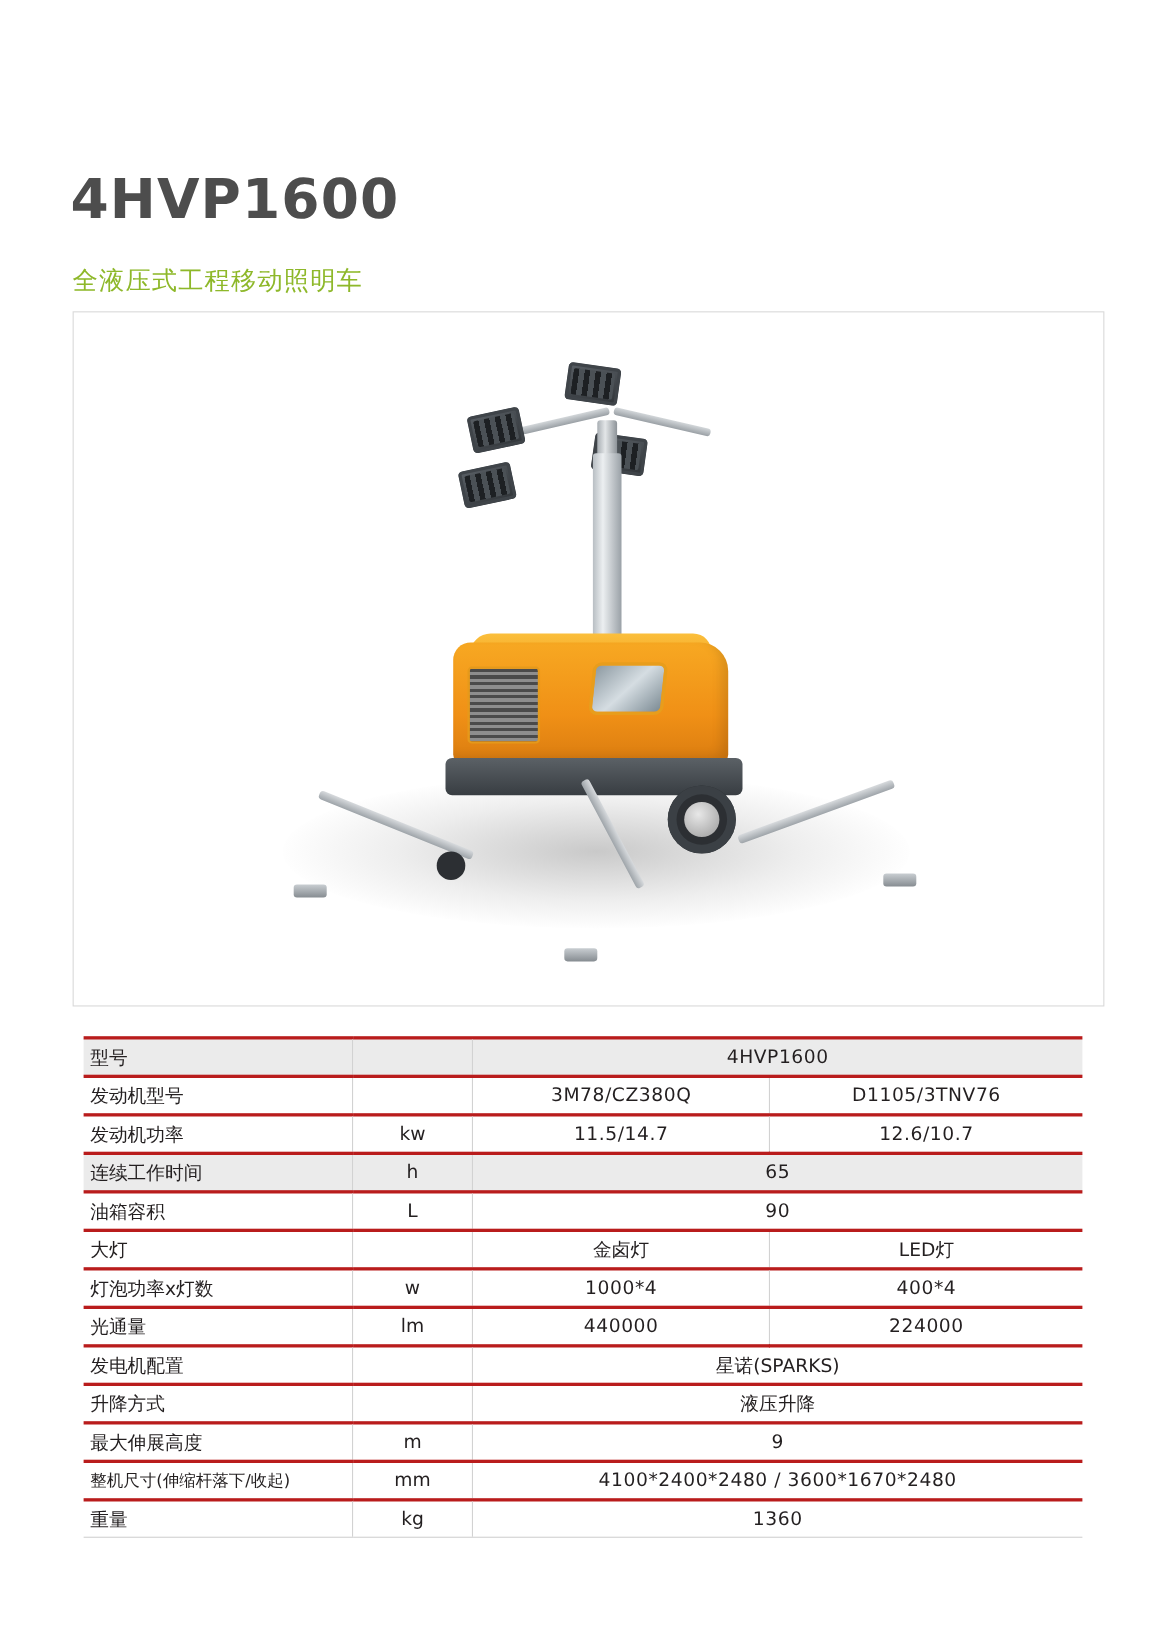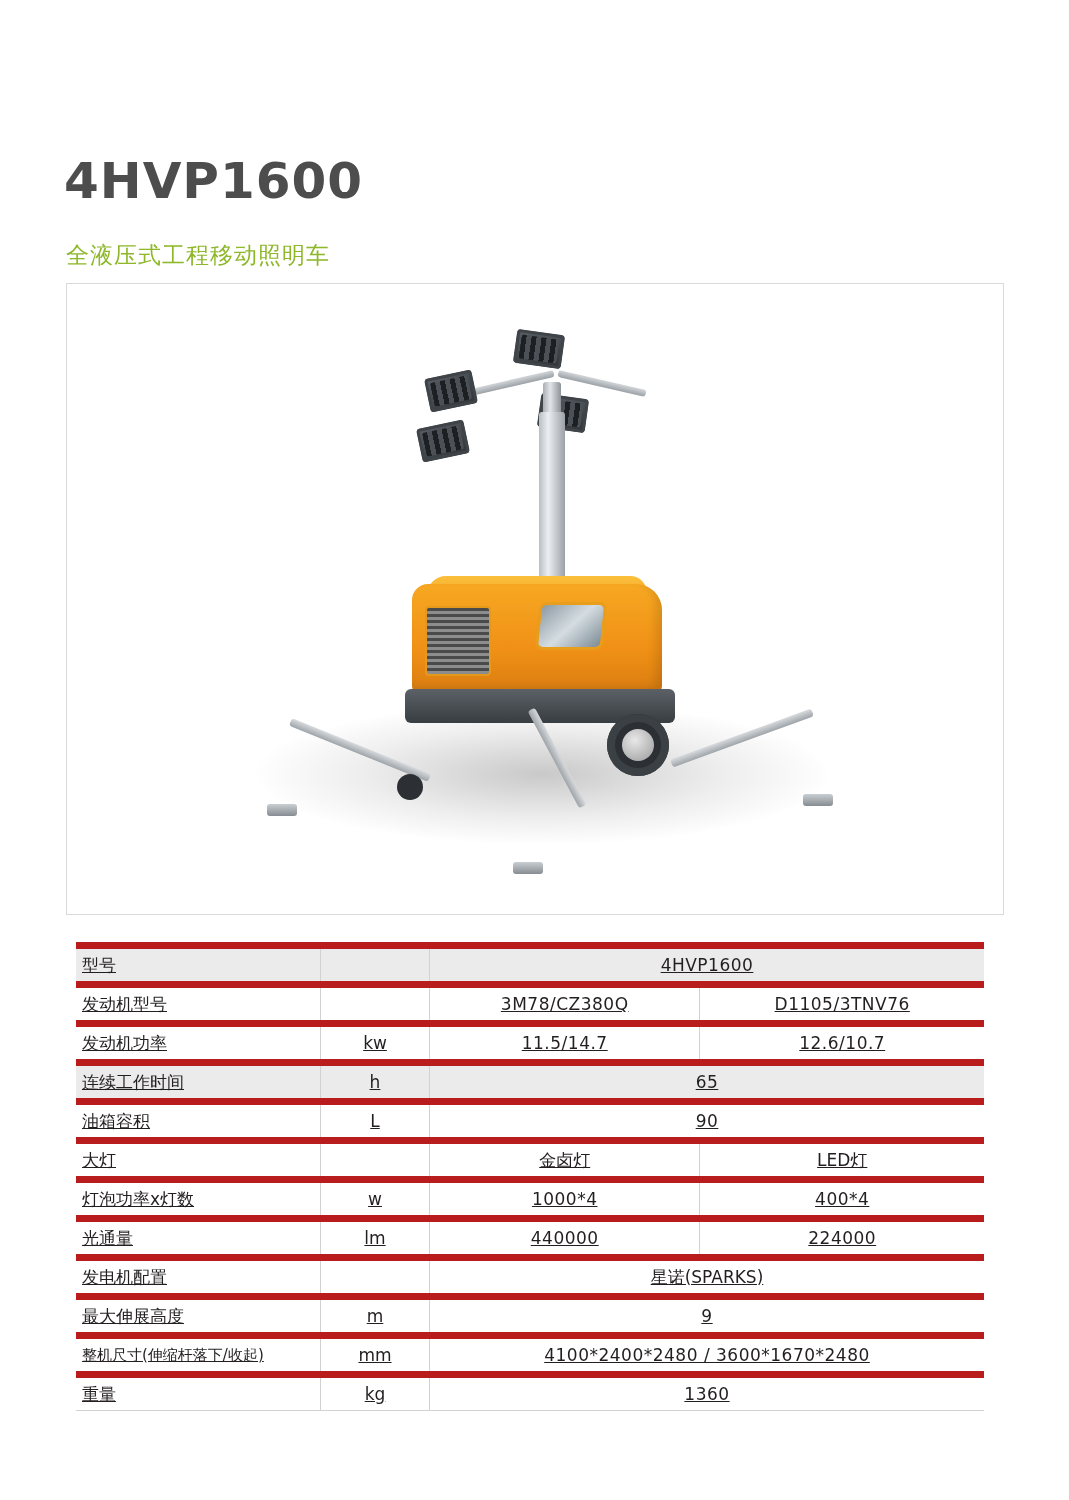--- a/index.html
+++ b/index.html
@@ -210,26 +210,25 @@
     position: absolute;
     left: 76px;
     top: 942px;
     width: 908px;
     border-collapse: collapse;
     font-size: 17px;
     color: #231f20;
     font-family: "DejaVu Sans", sans-serif;
   }
   .spec-table td {
-    border-top: 7px solid #b91c1c;
+    border-top: 3px solid #b91c1c;
     border-bottom: 1px solid #d2d2d2;
     height: 30px;
     padding: 1px 6px;
     vertical-align: middle;
-    text-decoration: underline;
   }
   .c-label {
     width: 232px;
     padding-left: 18px;
     text-align: left;
     white-space: nowrap;
   }
   .c-unit {
     width: 96px;
     text-align: center;
@@ -335,20 +334,25 @@
         <td class="c-val vsep num">440000</td>
         <td class="c-val vsep num">224000</td>
       </tr>
 
       <tr>
         <td class="c-label">发电机配置</td>
         <td class="c-unit vsep"></td>
         <td class="c-val vsep" colspan="2">星诺(SPARKS)</td>
       </tr>
 
+      <tr>
+        <td class="c-label">升降方式</td>
+        <td class="c-unit vsep"></td>
+        <td class="c-val vsep" colspan="2">液压升降</td>
+      </tr>
 
       <tr>
         <td class="c-label">最大伸展高度</td>
         <td class="c-unit vsep">m</td>
         <td class="c-val vsep num" colspan="2">9</td>
       </tr>
 
       <tr>
         <td class="c-label small-label">整机尺寸(伸缩杆落下/收起)</td>
         <td class="c-unit vsep">mm</td>

